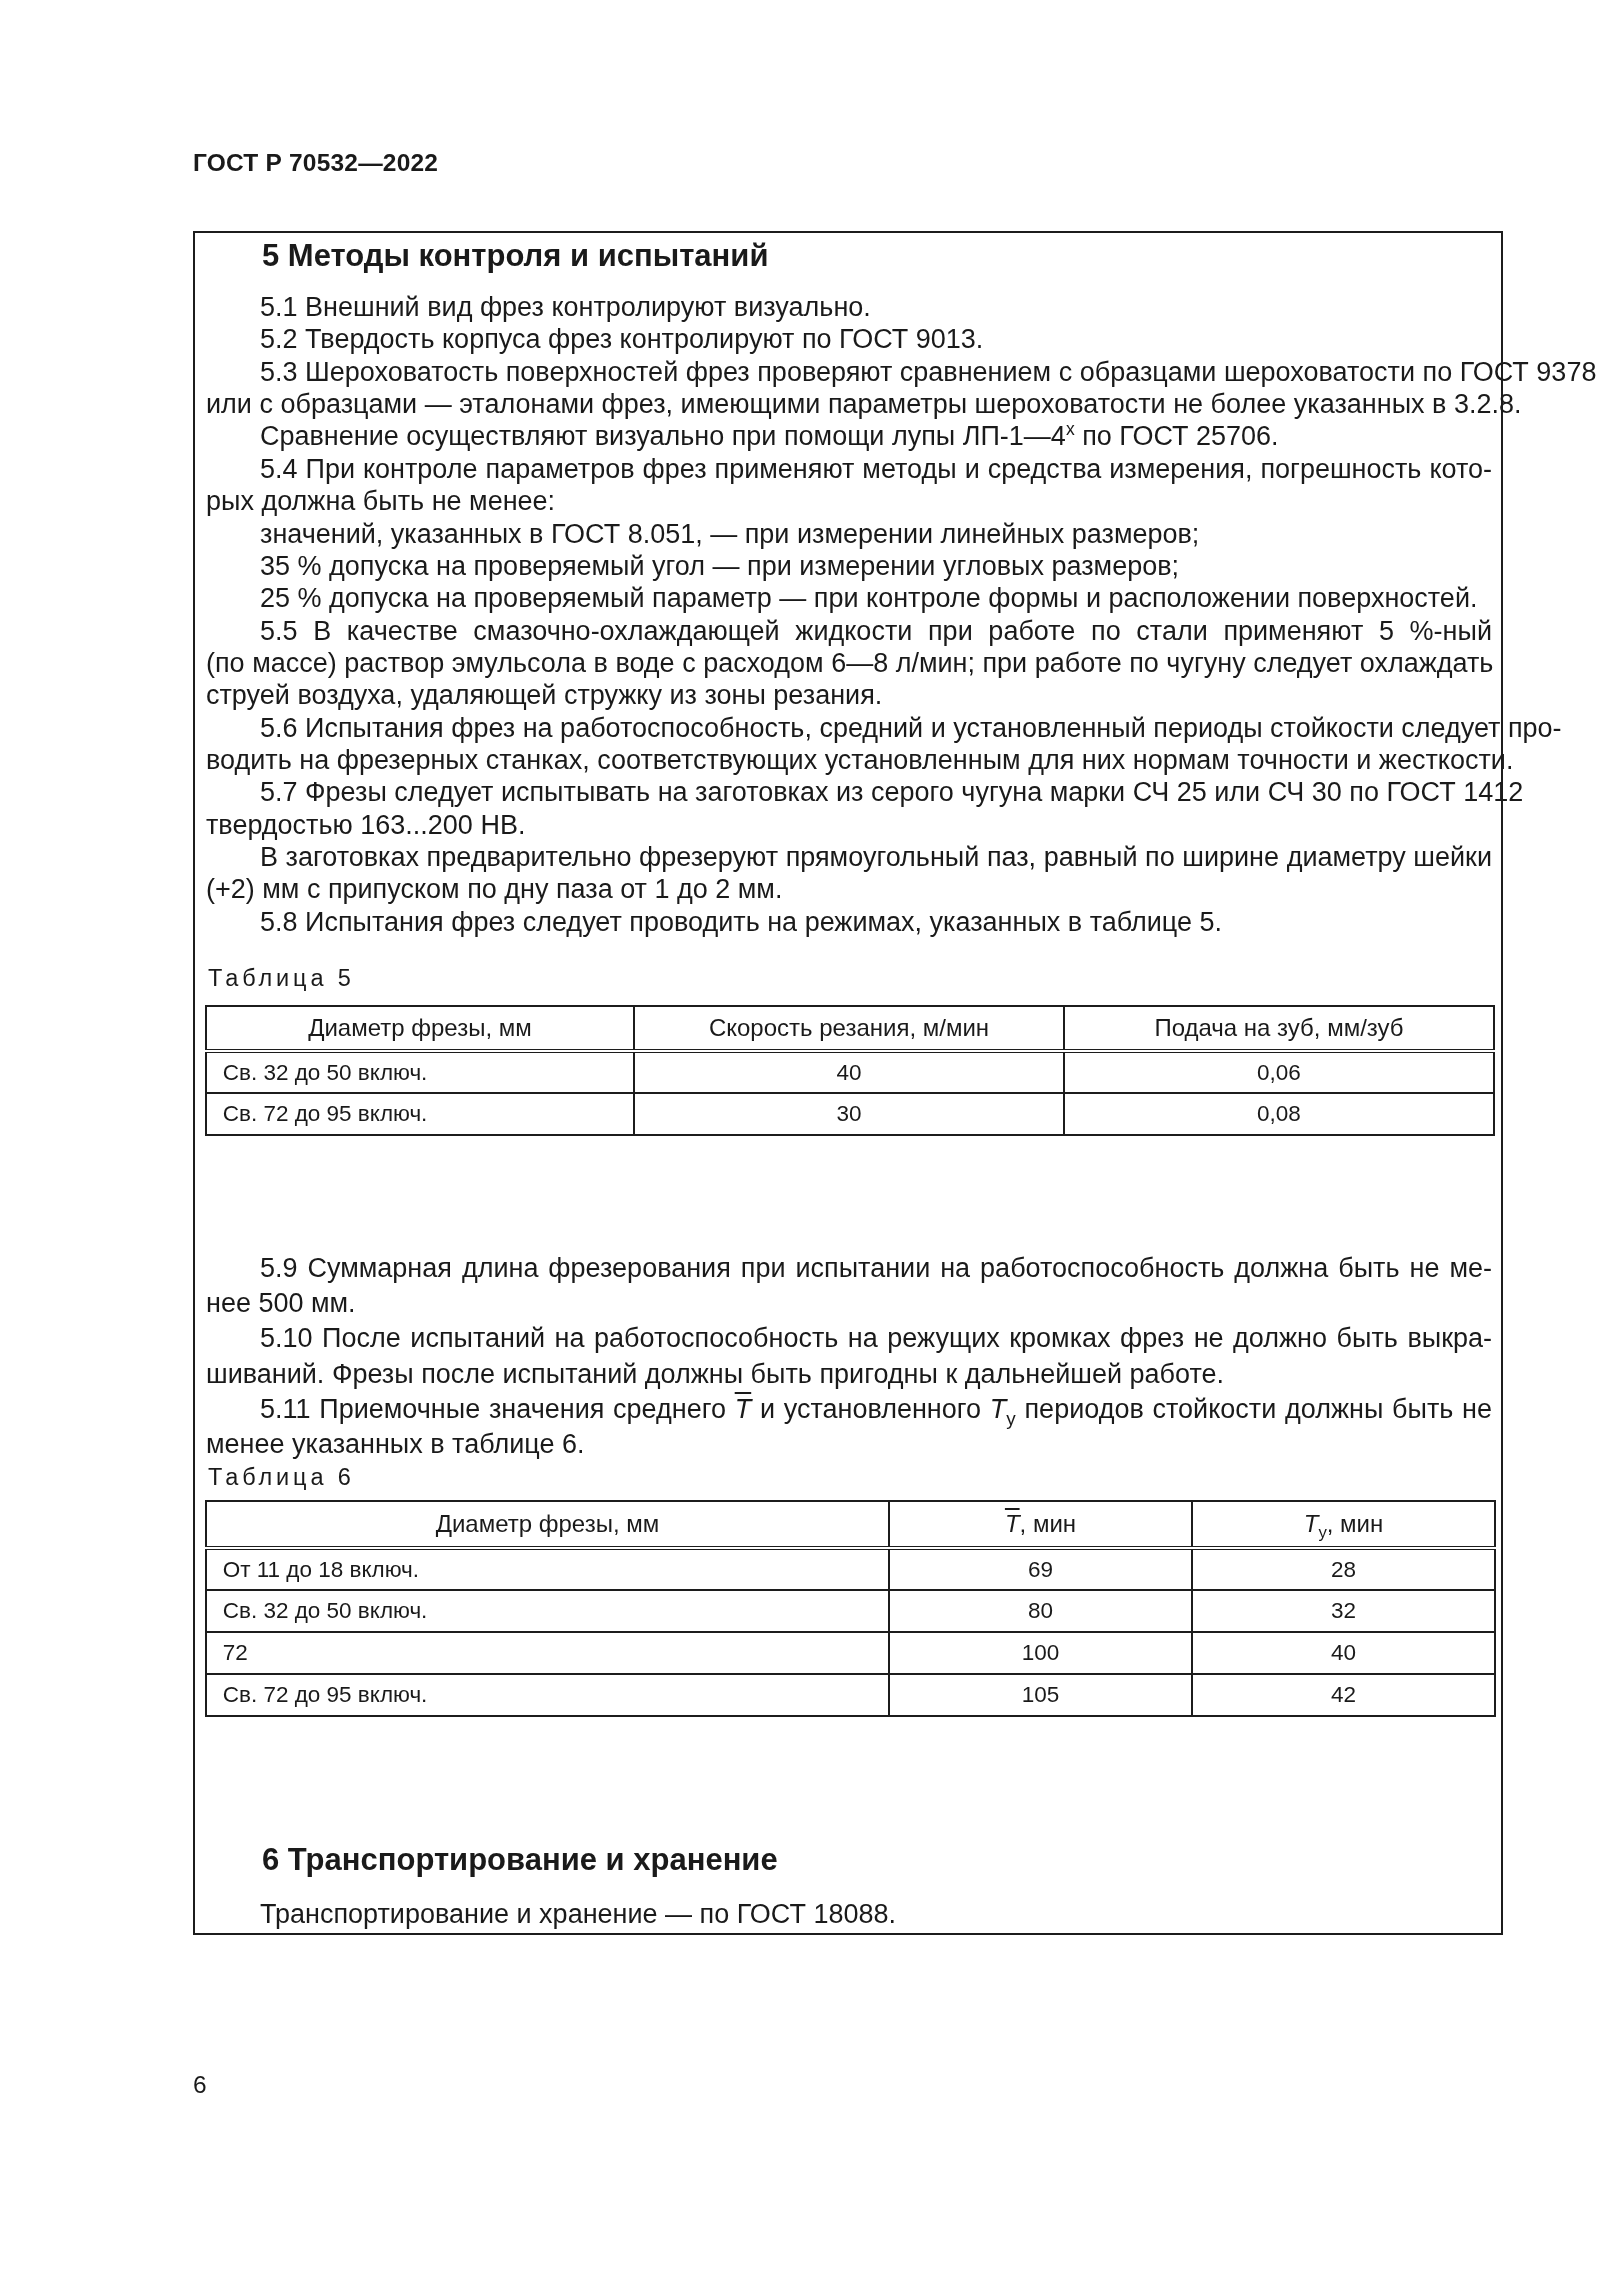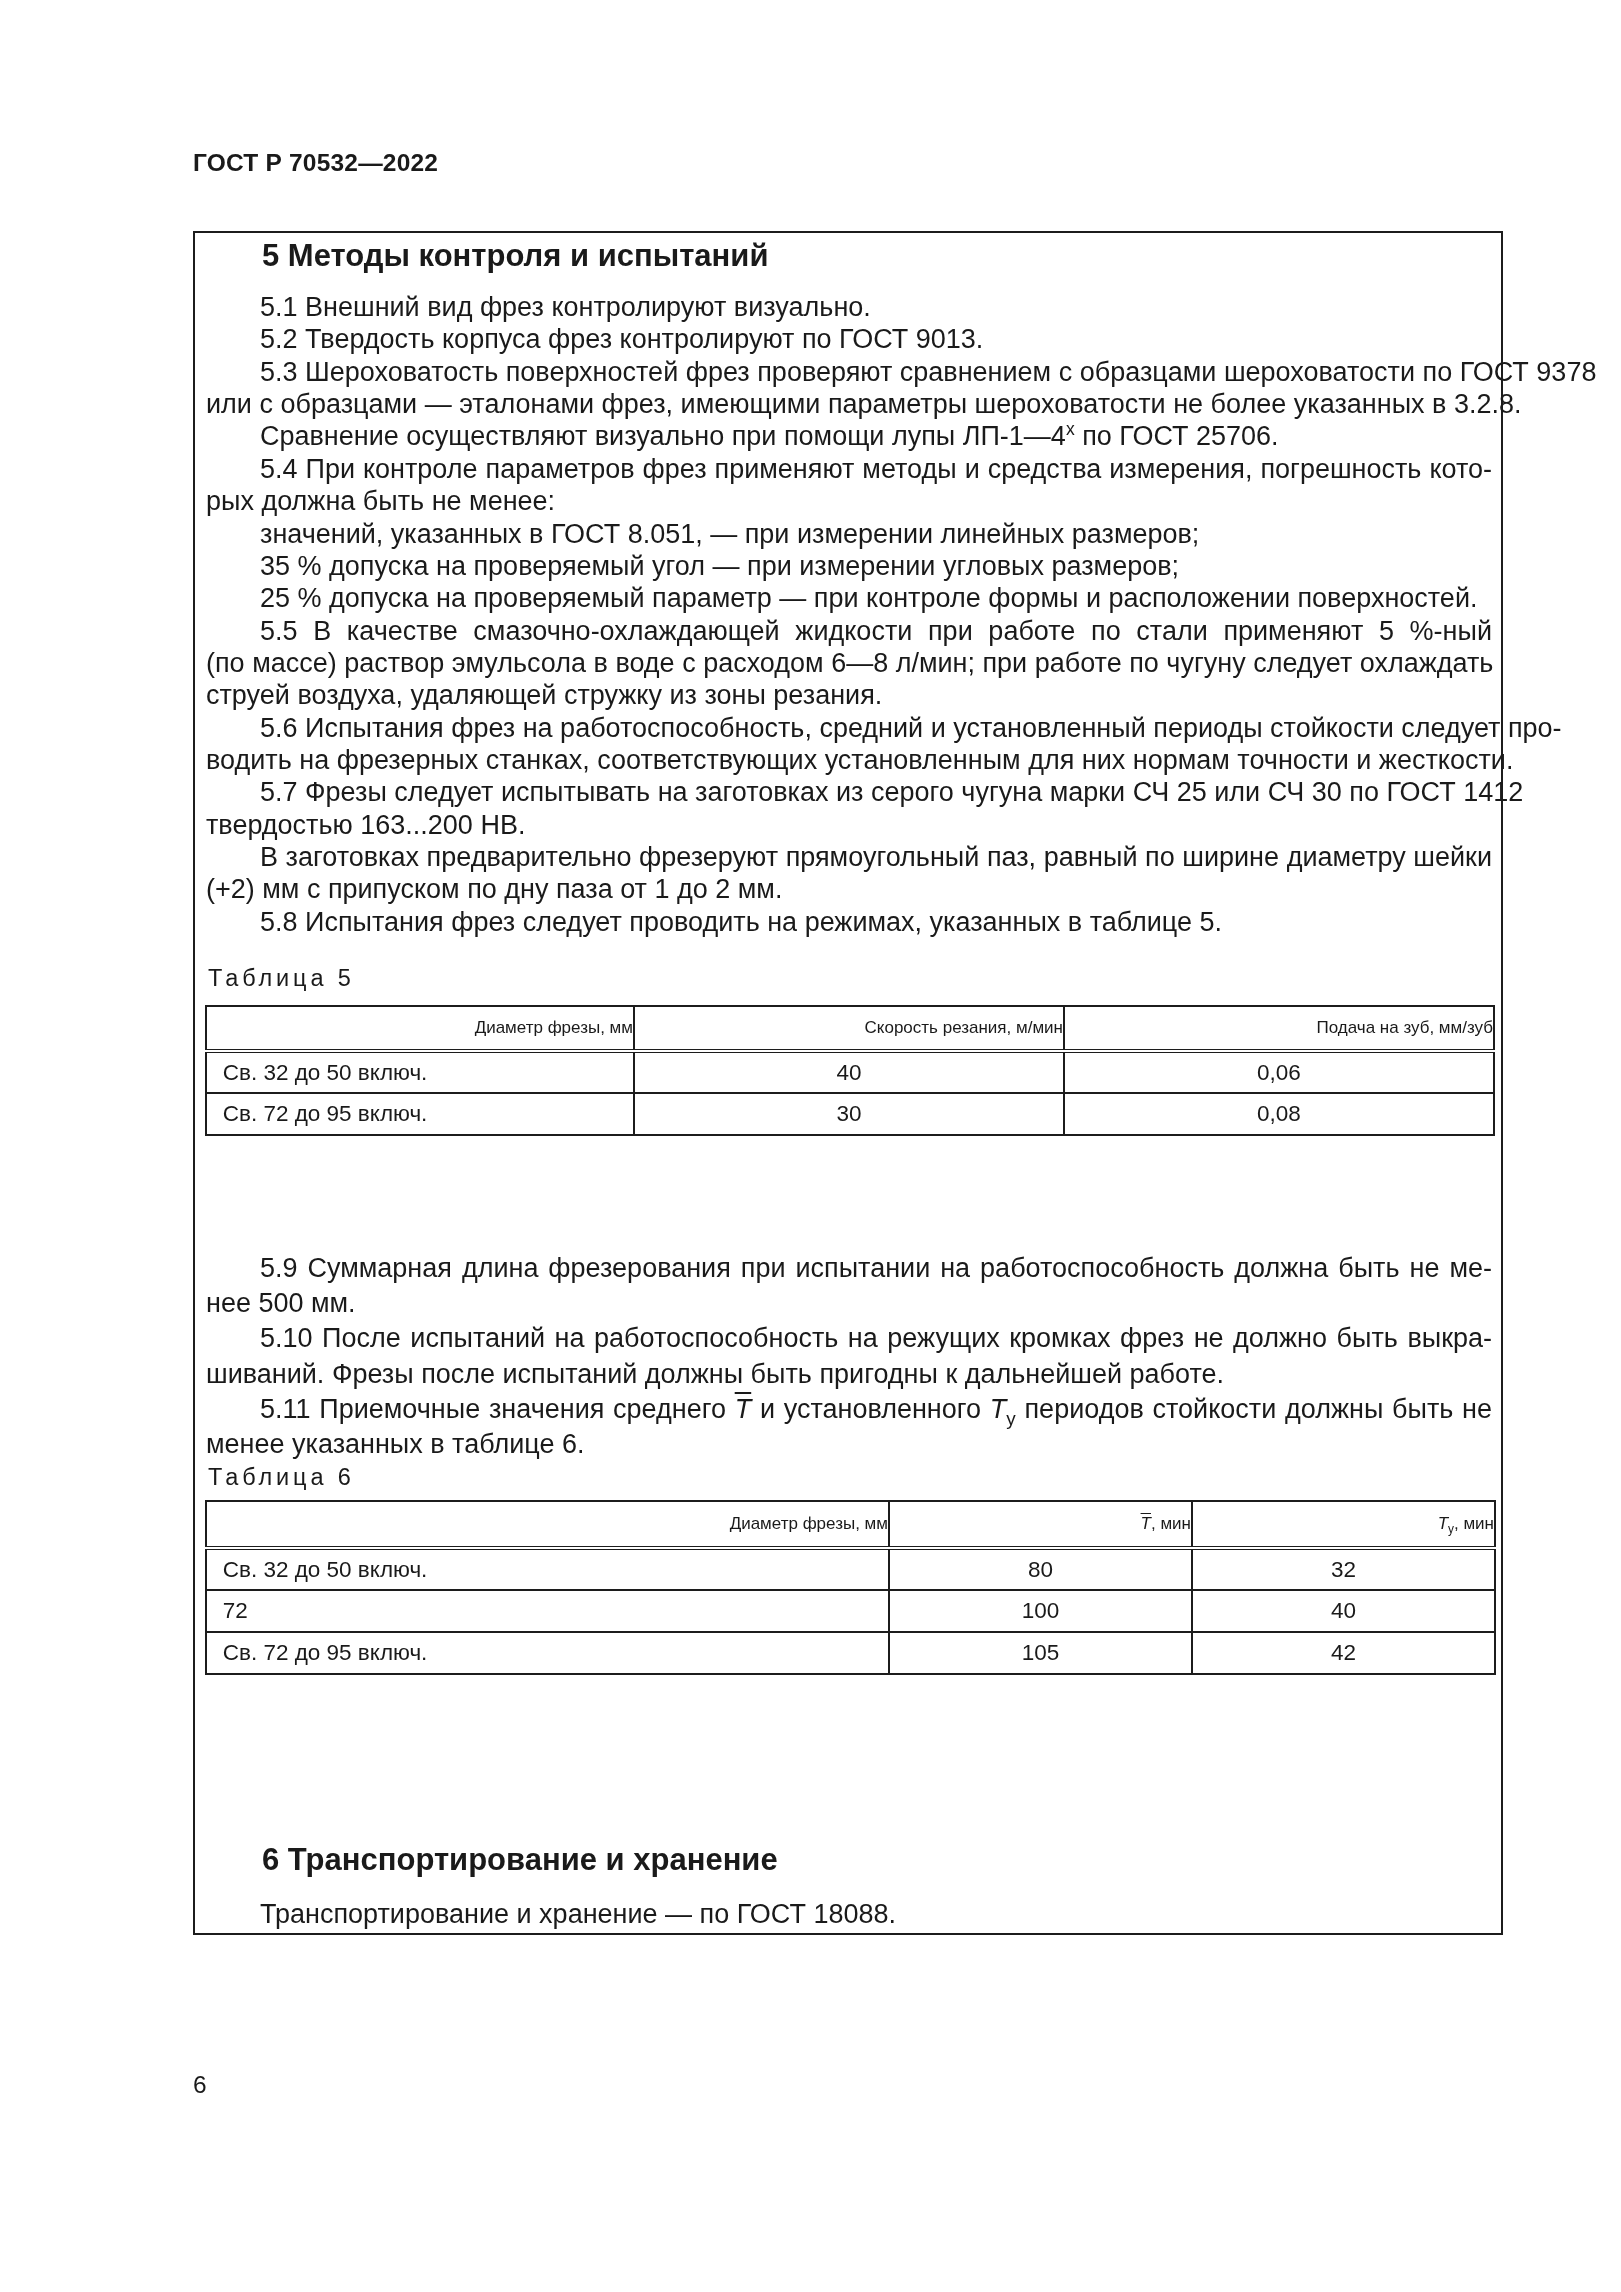--- a/index.html
+++ b/index.html
@@ -9,21 +9,21 @@
   .frame { position:absolute; left:193px; top:231px; width:1310px; height:1704px;
            border:2.9px solid #1c1c1c; box-sizing:border-box; }
   .h { position:absolute; left:262px; font-size:31px; font-weight:bold; white-space:nowrap; }
   .line { position:absolute; font-size:27px; white-space:nowrap; line-height:32px; height:32px; }
   .jl { left:206px; width:1286px; text-align:justify; text-align-last:justify; }
   .il { left:260px; width:1232px; text-align:justify; text-align-last:justify; }
   .ll { text-align:left; text-align-last:left; }
   .cap { position:absolute; left:208px; font-size:23.5px; letter-spacing:3.9px; line-height:32px; }
   table.t { position:absolute; border-collapse:collapse; table-layout:fixed; }
   table.t td, table.t th { border:2.5px solid #1c1c1c; padding:0; font-weight:normal; }
-  table.t th { font-size:17px; text-align:right; }
+  table.t th { font-size:24px; text-align:center; }
   table.t thead tr { border-bottom:4.9px double #1c1c1c; }
   table.t thead th { border-bottom:4.9px double #1c1c1c; }
   table.t td { font-size:22.5px; }
   table.t td.c1 { text-align:left; padding-left:15.7px; }
   table.t td.cc { text-align:center; }
   .it { font-style:italic; }
   .ov { text-decoration:overline; }
   sub.s { font-size:0.7em; vertical-align:-0.35em; line-height:0; font-style:normal; }
   sup.x { font-size:0.65em; vertical-align:0.55em; line-height:0; }
   .pagenum { position:absolute; left:193px; top:2071px; font-size:24.5px; }
@@ -104,20 +104,25 @@
     </colgroup>
   <thead>
     <tr style="height:47px;">
       <th>Диаметр фрезы, мм</th>
       <th><span class="it ov">T</span><span>, мин</span></th>
       <th><span class="it">T</span><sub class="s">у</sub><span>, мин</span></th>
     </tr>
   </thead>
   <tbody>
     <tr style="height:42px;">
+      <td class="c1">От 11 до 18 включ.</td>
+      <td class="cc">69</td>
+      <td class="cc">28</td>
+    </tr>
+    <tr style="height:42px;">
       <td class="c1">Св. 32 до 50 включ.</td>
       <td class="cc">80</td>
       <td class="cc">32</td>
     </tr>
     <tr style="height:42px;">
       <td class="c1">72</td>
       <td class="cc">100</td>
       <td class="cc">40</td>
     </tr>
     <tr style="height:42px;">

